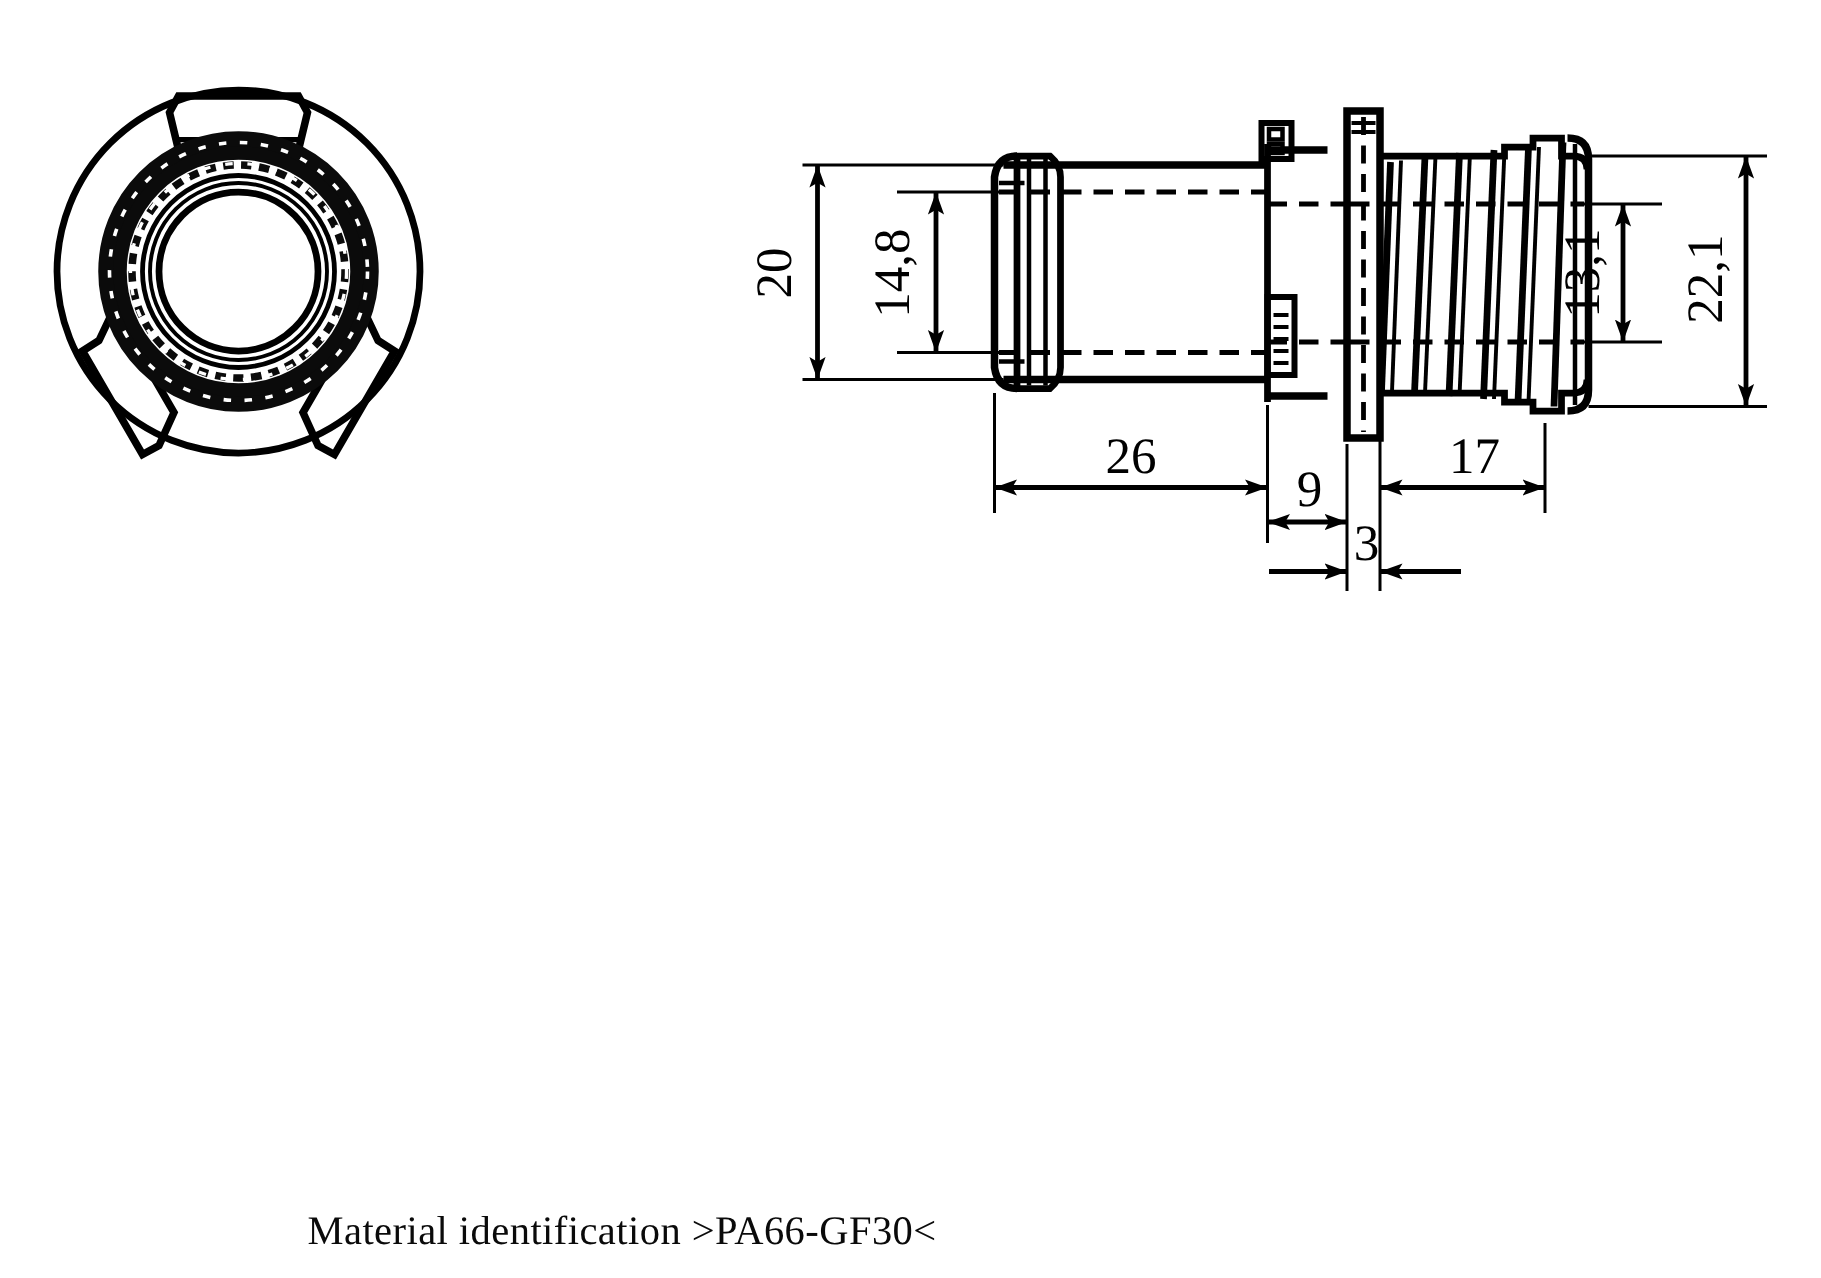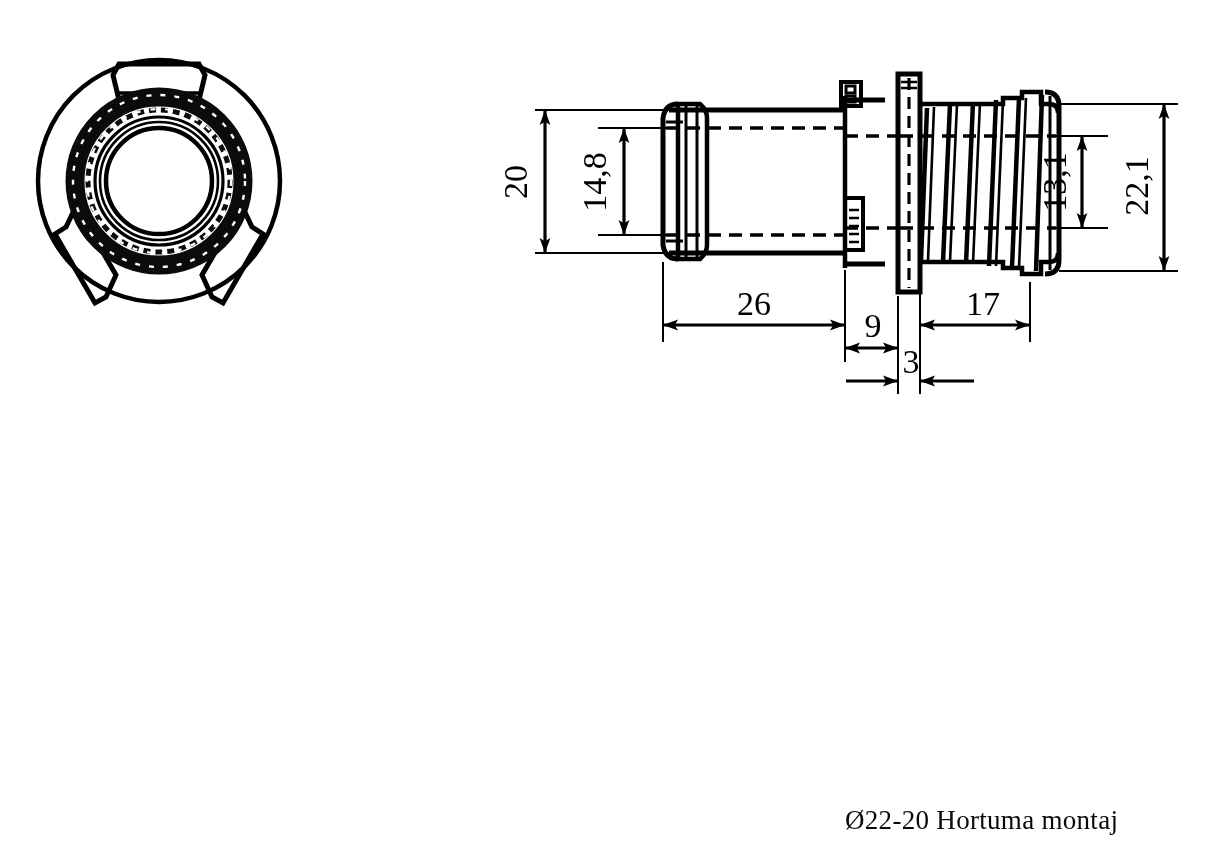--- a/index.html
+++ b/index.html
@@ -195,16 +195,16 @@
         </g>
 
         <text x="754" y="315" font-family="Liberation Serif, DejaVu Serif, serif" font-size="34" fill="#000" text-anchor="middle">26</text>
         <text x="873" y="337" font-family="Liberation Serif, DejaVu Serif, serif" font-size="34" fill="#000" text-anchor="middle">9</text>
         <text x="911" y="373" font-family="Liberation Serif, DejaVu Serif, serif" font-size="34" fill="#000" text-anchor="middle">3</text>
         <text x="983" y="315" font-family="Liberation Serif, DejaVu Serif, serif" font-size="34" fill="#000" text-anchor="middle">17</text>
       </g>
     </g>
   </svg>
 
-
-  <div class="caption" id="caption-part">Ø22-20 Hortuma montaj</div>
+  <div class="caption" id="caption-material">Material identification &gt;PA66-GF30&lt;</div>
+
 
 </div>
 
 </body></html>

